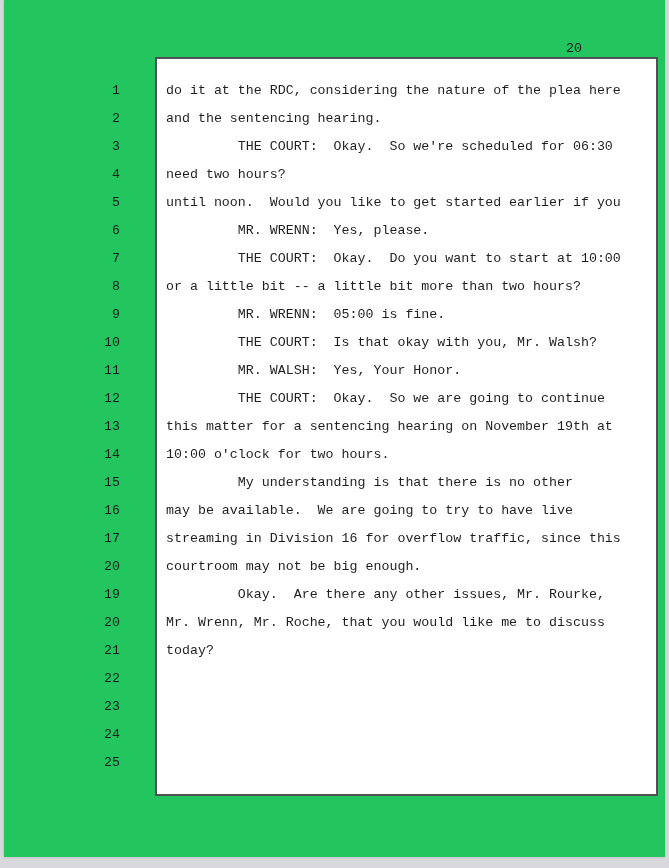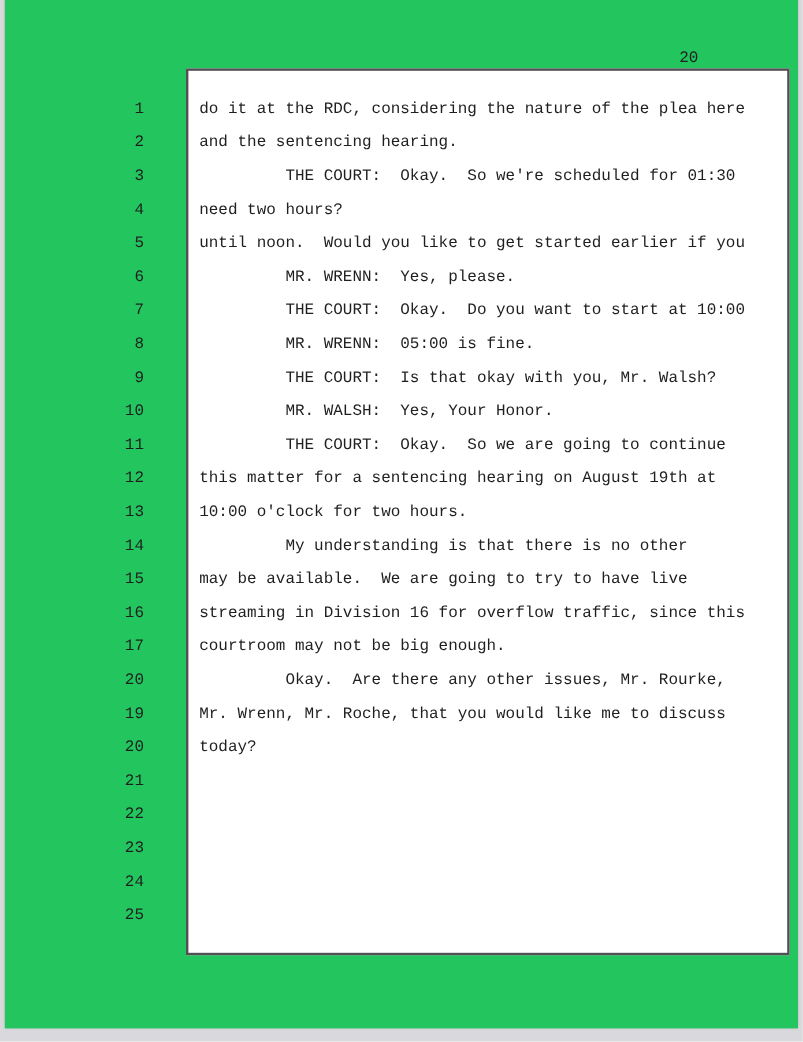--- a/index.html
+++ b/index.html
@@ -97,30 +97,31 @@
         <div>21</div>
         <div>22</div>
         <div>23</div>
         <div>24</div>
         <div>25</div>
       </div>
     <div class="tbox">
       <div class="textcol">
           <div>do it at the RDC, considering the nature of the plea here</div>
           <div>and the sentencing hearing.</div>
-          <div>         THE COURT:  Okay.  So we're scheduled for 01:30</div>
+          <div>         THE COURT:  Okay.  So we're scheduled for 06:30</div>
           <div>need two hours?</div>
           <div>until noon.  Would you like to get started earlier if you</div>
           <div>         MR. WRENN:  Yes, please.</div>
           <div>         THE COURT:  Okay.  Do you want to start at 10:00</div>
+          <div>or a little bit -- a little bit more than two hours?</div>
           <div>         MR. WRENN:  05:00 is fine.</div>
           <div>         THE COURT:  Is that okay with you, Mr. Walsh?</div>
           <div>         MR. WALSH:  Yes, Your Honor.</div>
           <div>         THE COURT:  Okay.  So we are going to continue</div>
-          <div>this matter for a sentencing hearing on August 19th at</div>
+          <div>this matter for a sentencing hearing on November 19th at</div>
           <div>10:00 o'clock for two hours.</div>
           <div>         My understanding is that there is no other</div>
           <div>may be available.  We are going to try to have live</div>
           <div>streaming in Division 16 for overflow traffic, since this</div>
           <div>courtroom may not be big enough.</div>
           <div>         Okay.  Are there any other issues, Mr. Rourke,</div>
           <div>Mr. Wrenn, Mr. Roche, that you would like me to discuss</div>
           <div>today?</div>
         </div>
     </div>

